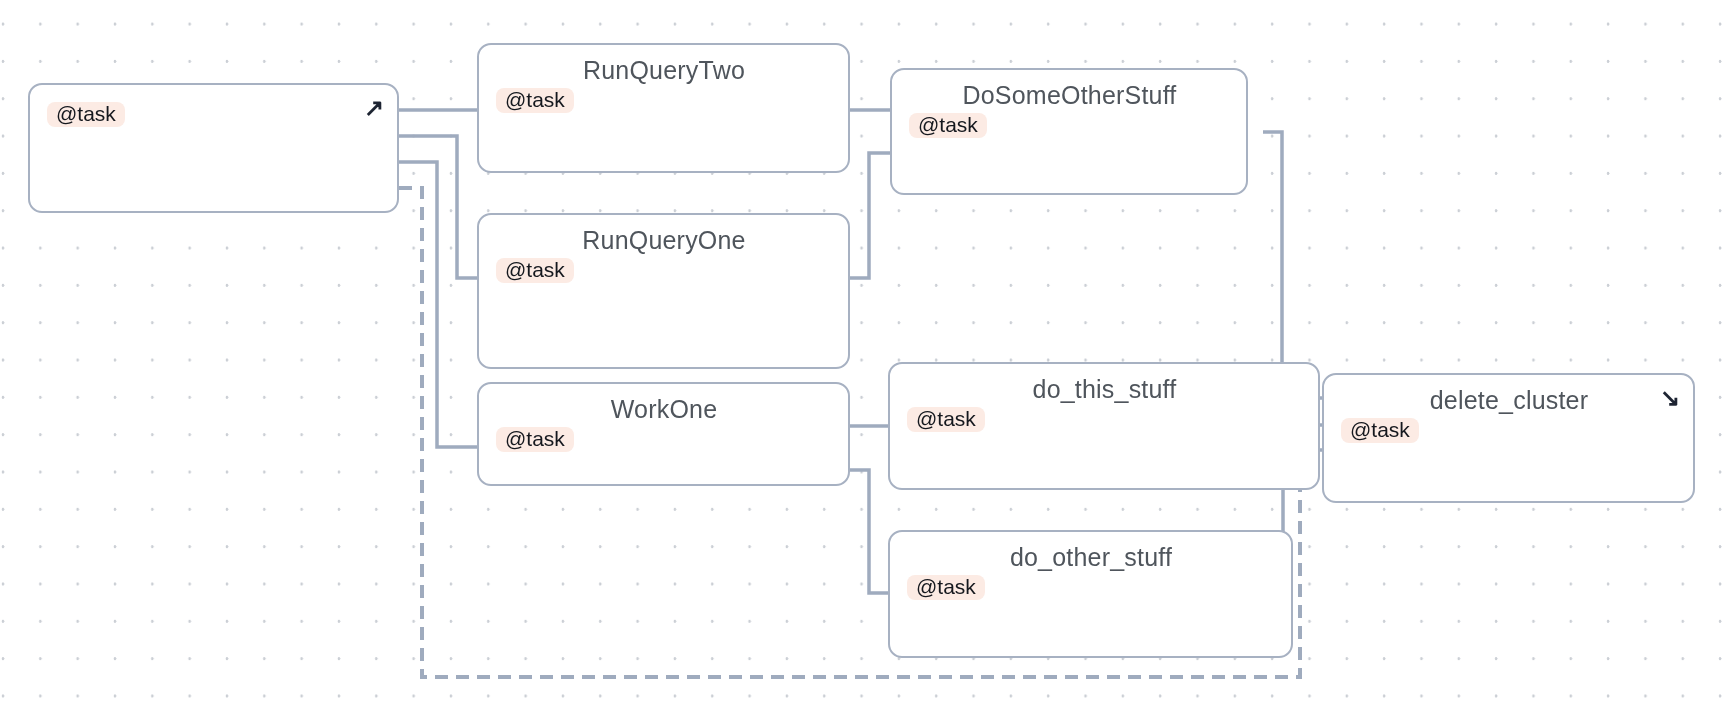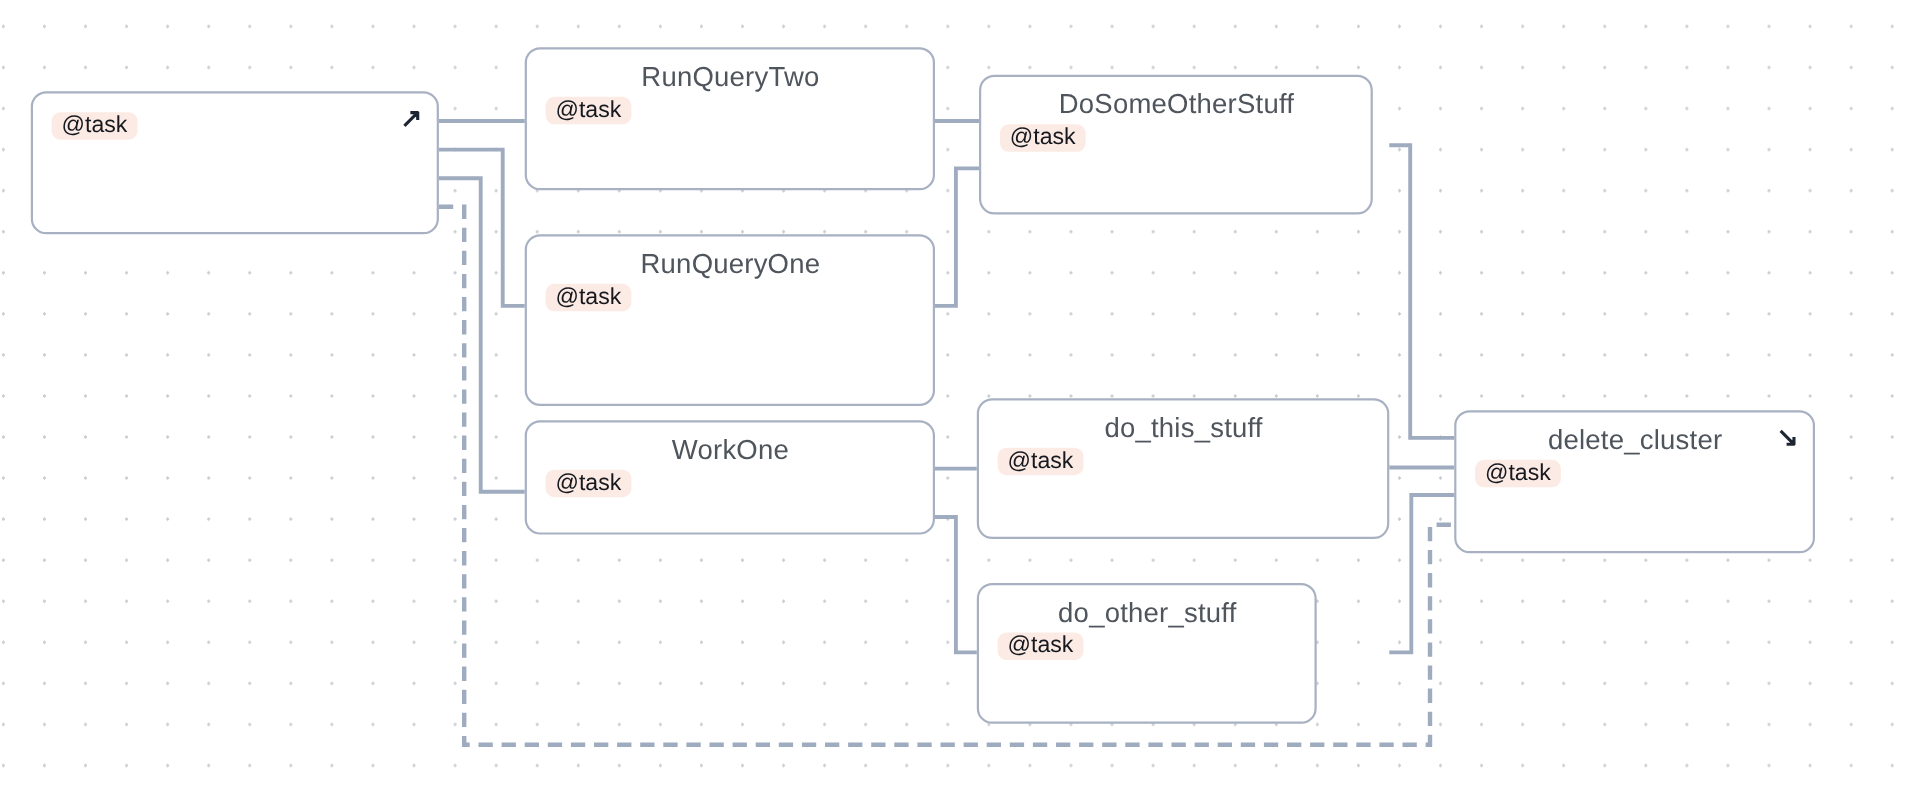--- a/index.html
+++ b/index.html
@@ -95,29 +95,29 @@
   <div class="node" style="left:890px;top:68px;width:358px;height:127px">
     <div class="title">DoSomeOtherStuff</div>
     <span class="badge">@task</span>
   </div>
 
   <div class="node" style="left:477px;top:382px;width:373px;height:104px">
     <div class="title">WorkOne</div>
     <span class="badge">@task</span>
   </div>
 
-  <div class="node" style="left:888px;top:362px;width:375px;height:128px">
+  <div class="node" style="left:888px;top:362px;width:432px;height:128px">
     <div class="title">do_this_stuff</div>
     <span class="badge">@task</span>
   </div>
 
-  <div class="node" style="left:888px;top:530px;width:309px;height:128px">
+  <div class="node" style="left:888px;top:530px;width:405px;height:128px">
     <div class="title">do_other_stuff</div>
     <span class="badge">@task</span>
   </div>
 
-  <div class="node" style="left:1322px;top:373px;width:328px;height:130px">
+  <div class="node" style="left:1322px;top:373px;width:373px;height:130px">
     <div class="title">delete_cluster</div>
     <span class="badge">@task</span>
     <span class="corner-icon">↘</span>
   </div>
 
 </div>
 
 </body></html>

